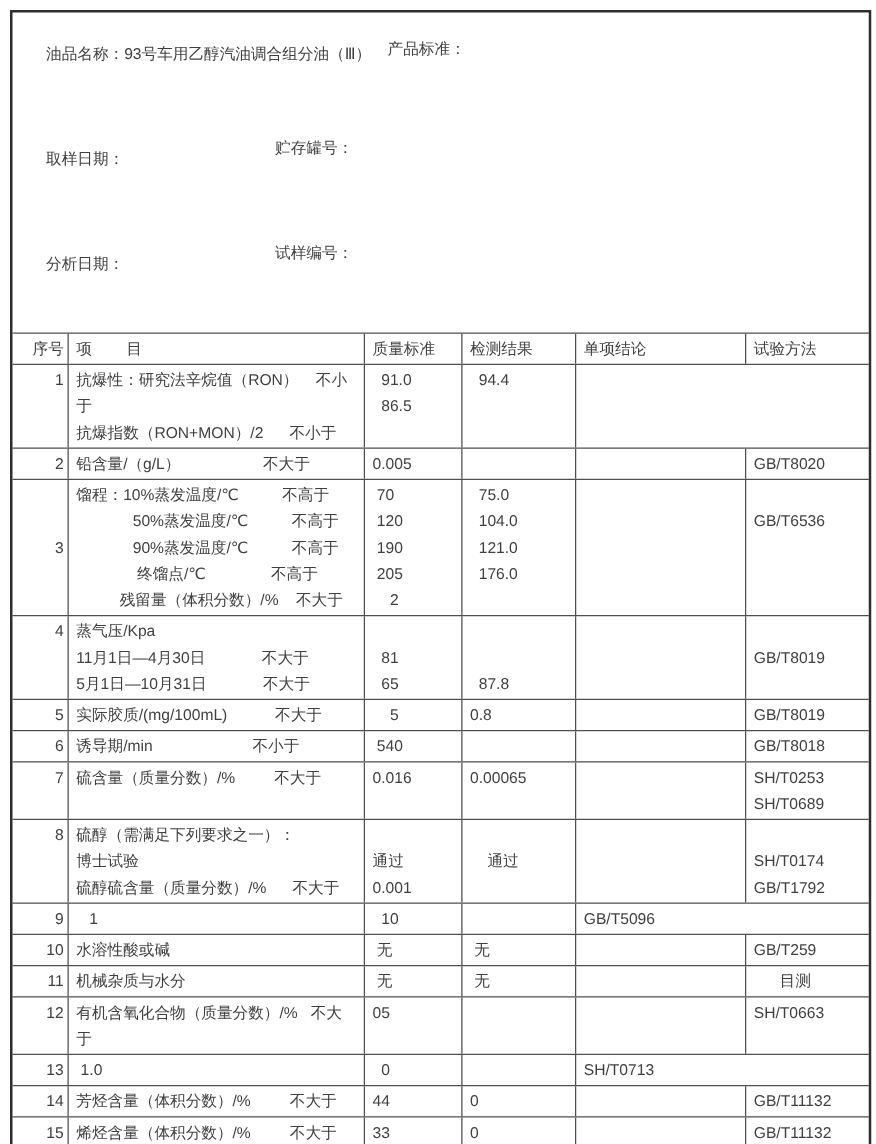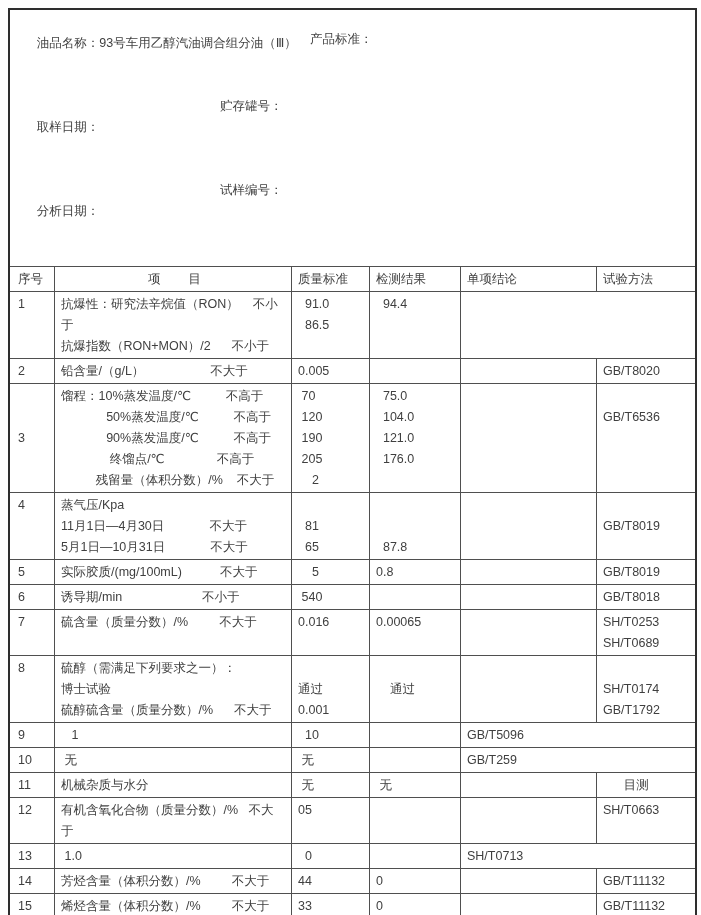--- a/index.html
+++ b/index.html
@@ -3,26 +3,26 @@
 <meta charset="utf-8">
 <style>
   html,body { margin:0; padding:0; background:#ffffff; }
   body { font-family:"Liberation Sans","DejaVu Sans",sans-serif; font-size:12.5px; color:#3f3f3f; }
   .sheet { width:685px; margin:8px; border:2px solid #2e2e2e; background:#fff; }
 
   
   .info { padding:2px 0 2px 6px; }
   .info-line { position:relative; line-height:21px; min-height:21px; white-space:pre; }
   .info-right-1 { position:absolute; left:294px; top:17px; }
-  .info-right-2 { position:absolute; left:204px; top:0; }
+  .info-right-2 { position:absolute; left:204px; top:12px; }
 
   
   .tr { display:grid; grid-template-columns:44px 237px 78px 91px 136px auto; border-top:1px solid #4f4f4f; }
   .td { border-left:1px solid #4f4f4f; padding:2px 3px 1px 6px; line-height:21px; white-space:pre-wrap; overflow:hidden; }
-  .td.first { border-left:none; padding-left:8px; }
+  .td.first { border-left:none; padding-left:8px;text-align:right; }
   .th { font-weight:normal; }
 </style>
 </head>
 <body>
 
 <div class="sheet">
 
   <div class="info">
     <div class="info-line">
       <span>油品名称：93号车用乙醇汽油调合组分油（Ⅲ）</span>
@@ -33,21 +33,21 @@
       <span class="info-right-2">贮存罐号：</span>
     </div>
     <div class="info-line">
       <span>分析日期：</span>
       <span class="info-right-2">试样编号：</span>
     </div>
   </div>
 
   <div class="tr">
     <div class="td th first">序号</div>
-    <div class="td th" style="text-align:center;">项        目</div>
+    <div class="td th" style="">项        目</div>
     <div class="td th">质量标准</div>
     <div class="td th">检测结果</div>
     <div class="td th">单项结论</div>
     <div class="td th">试验方法</div>
   </div>
 
   <div class="tr">
     <div class="td first">1</div>
     <div class="td">抗爆性：研究法辛烷值（RON）    不小
 于
@@ -144,20 +144,21 @@
   </div>
   <div class="tr">
     <div class="td first">9</div>
     <div class="td">   1</div>
     <div class="td">  10</div>
     <div class="td"></div>
     <div class="td">GB/T5096</div>
   </div>
   <div class="tr">
     <div class="td first">10</div>
+    <div class="td">水溶性酸或碱</div>
     <div class="td"> 无</div>
     <div class="td"> 无</div>
     <div class="td"></div>
     <div class="td">GB/T259</div>
   </div>
   <div class="tr">
     <div class="td first">11</div>
     <div class="td">机械杂质与水分</div>
     <div class="td"> 无</div>
     <div class="td"> 无</div>

